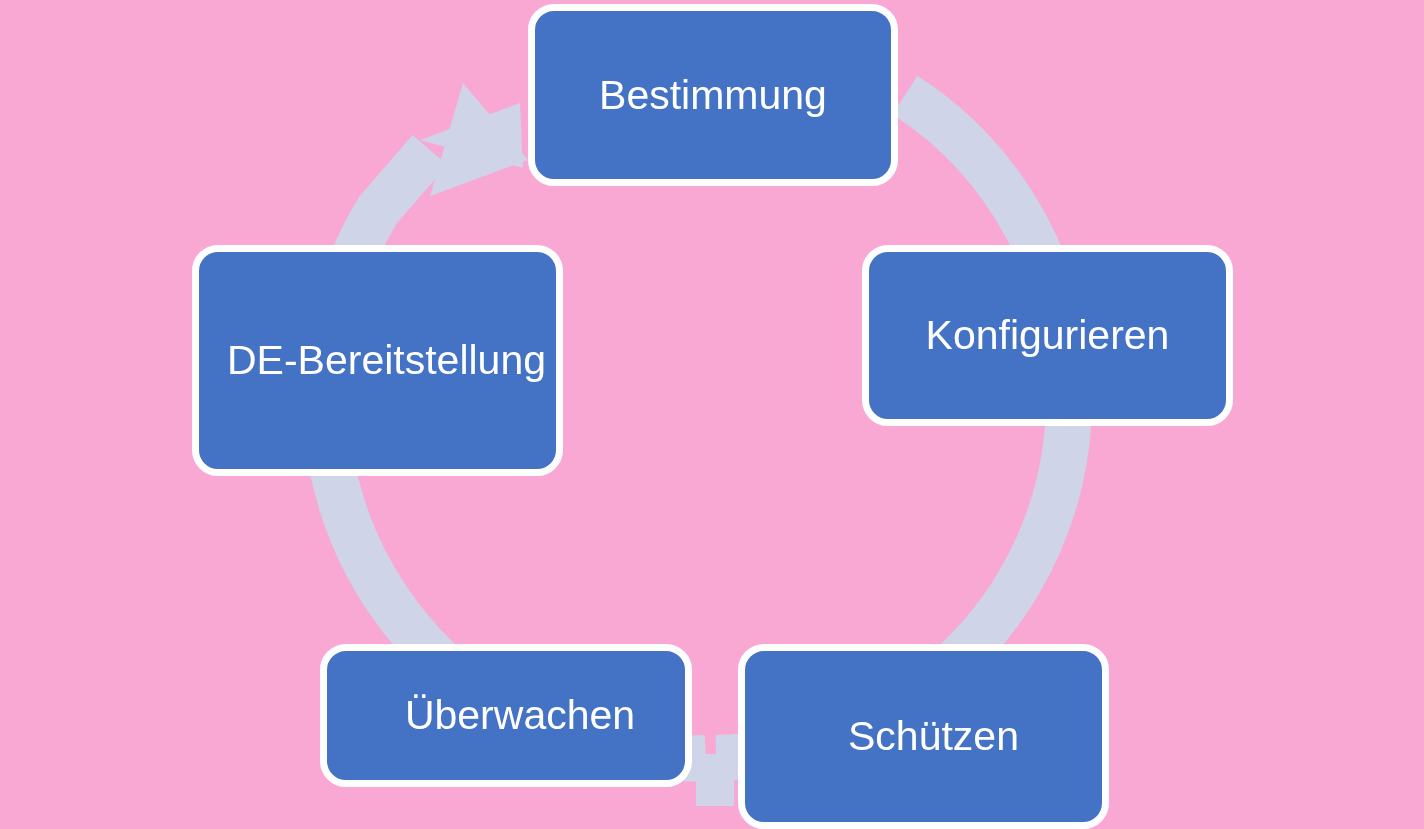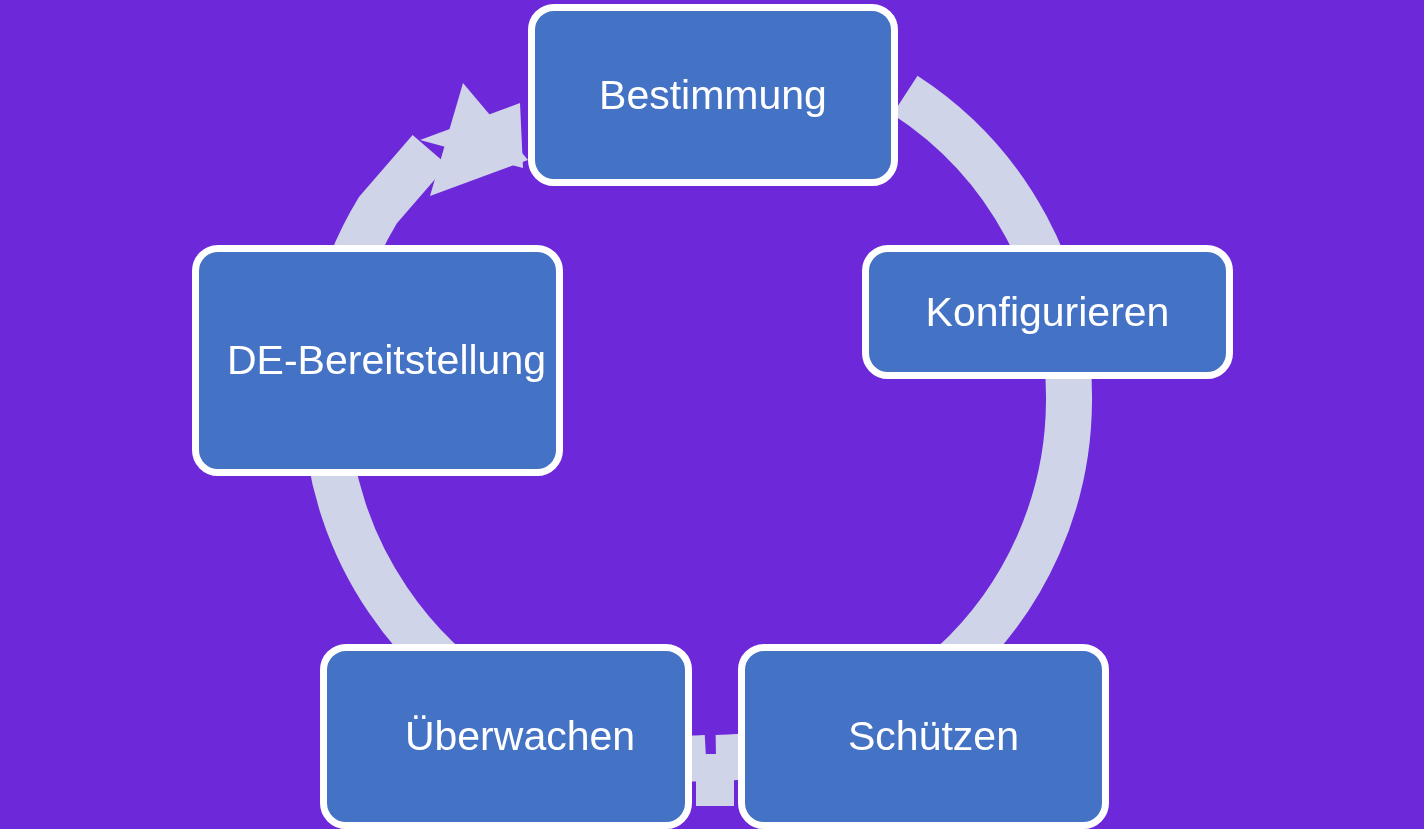--- a/index.html
+++ b/index.html
@@ -10,21 +10,21 @@
   body {
     width: 1424px;
     height: 829px;
     overflow: hidden;
     font-family: "Liberation Sans", sans-serif;
   }
   #stage {
     position: relative;
     width: 1424px;
     height: 829px;
-    background: #6d28d9;
+    background: #f9a8d4;
   }
   #ring-svg {
     position: absolute;
     left: 0;
     top: 0;
     width: 1424px;
     height: 829px;
   }
   .node {
     position: absolute;
@@ -45,29 +45,29 @@
   }
   .node .label {
     display: block;
     white-space: nowrap;
   }
   
   #node-bestimmung {
     left: 528px;  top: 4px;   width: 370px; height: 182px;
   }
   #node-konfigurieren {
-    left: 862px;  top: 245px; width: 371px; height: 134px;
+    left: 862px;  top: 245px; width: 371px; height: 181px;
   }
   #node-schuetzen {
     left: 738px;  top: 644px; width: 371px; height: 185px;
     border-bottom-left-radius: 26px;
     border-bottom-right-radius: 26px;
   }
   #node-ueberwachen {
-    left: 320px;  top: 644px; width: 372px; height: 185px; padding-left: 28px;
+    left: 320px;  top: 644px; width: 372px; height: 143px; padding-left: 28px;
   }
   #node-bereitstellung {
     left: 192px;  top: 245px; width: 371px; height: 231px; text-align: right;
   }
   
   #node-bereitstellung .label {
     position: relative;
     left: 9px;
     overflow: visible;
   }

